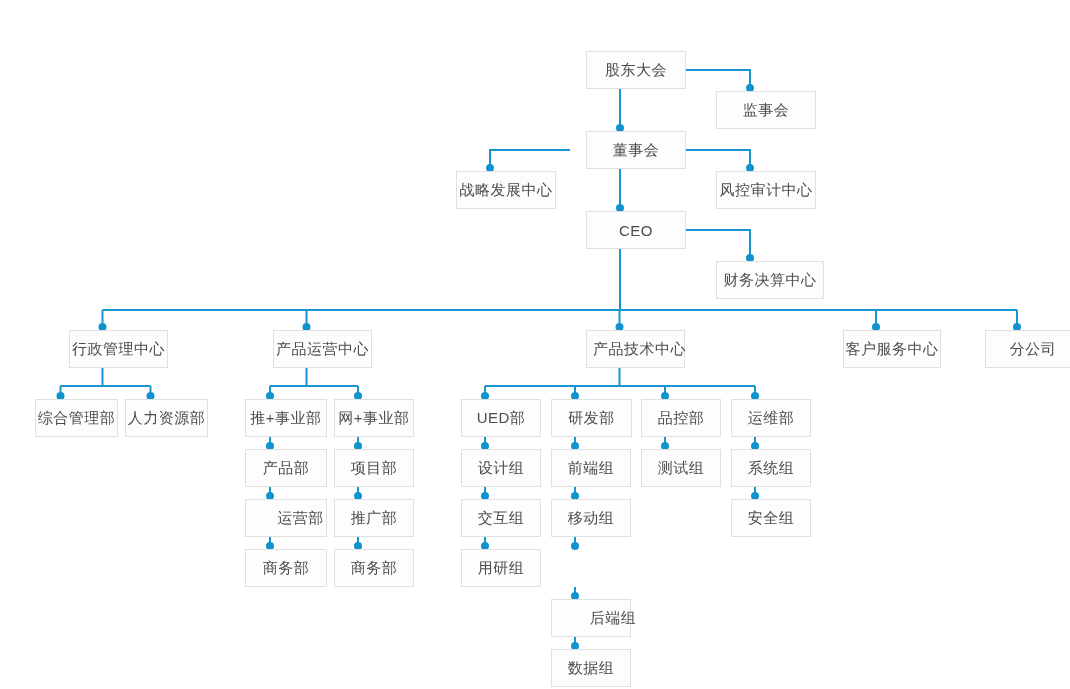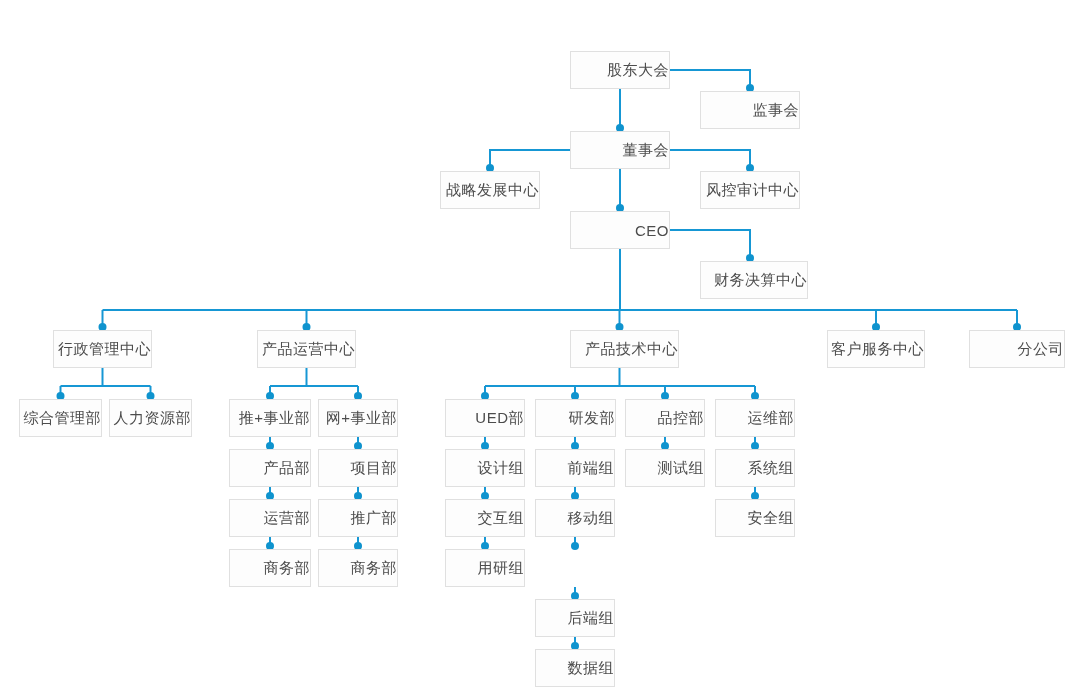--- a/index.html
+++ b/index.html
@@ -22,22 +22,23 @@
     width: 1070px;
     height: 689px;
   }
   .org-node {
     position: absolute;
     box-sizing: border-box;
     background: #fdfdfd;
     border: 1px solid #e0e0e0;
     display: flex;
     align-items: center;
-    justify-content: flex-end;
+    justify-content: center;
     z-index: 2;
+    margin-left: 16px;
   }
   .org-node .node-label {
     font-size: 15px;
     color: #4c4c4c;
     letter-spacing: 0.5px;
     white-space: nowrap;
   }
 </style>
 </head>
 <body>
@@ -146,21 +147,21 @@
     </div>
     <div class="org-node" style="left: 700px; top: 261px; width: 108px; height: 38px;">
       <span class="node-label">财务决算中心</span>
     </div>
     <div class="org-node" style="left: 53px; top: 330px; width: 99px; height: 38px;">
       <span class="node-label">行政管理中心</span>
     </div>
     <div class="org-node" style="left: 257px; top: 330px; width: 99px; height: 38px;">
       <span class="node-label">产品运营中心</span>
     </div>
-    <div class="org-node" style="left: 570px; top: 330px; width: 109px; height: 38px; padding-left: 8px;">
+    <div class="org-node" style="left: 570px; top: 330px; width: 99px; height: 38px; padding-left: 8px;">
       <span class="node-label">产品技术中心</span>
     </div>
     <div class="org-node" style="left: 827px; top: 330px; width: 98px; height: 38px;">
       <span class="node-label">客户服务中心</span>
     </div>
     <div class="org-node" style="left: 969px; top: 330px; width: 96px; height: 38px;">
       <span class="node-label">分公司</span>
     </div>
     <div class="org-node" style="left: 19px; top: 399px; width: 83px; height: 38px;">
       <span class="node-label">综合管理部</span>

